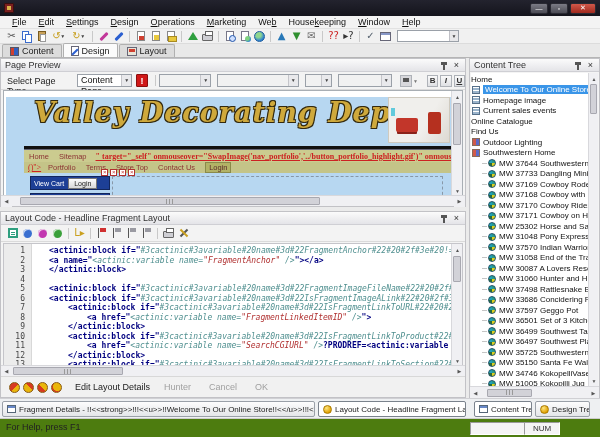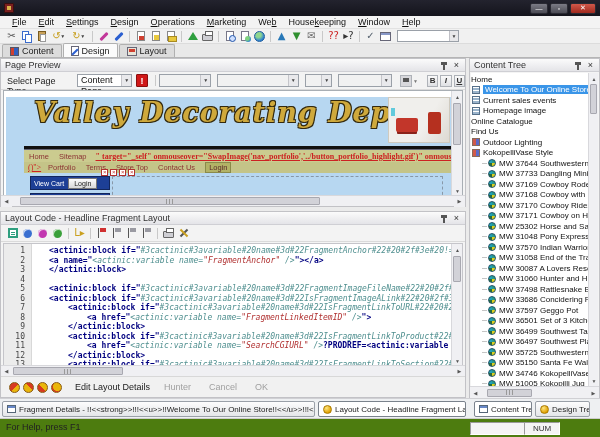--- a/index.html
+++ b/index.html
@@ -496,39 +496,39 @@
     <div class="tree-inner">
         <div class="tree-row lvl0">
           <span class="t-label">Home</span>
         </div>
         <div class="tree-row lvl1 selected">
           <span class="t-ic tri-fragment"></span>
           <span class="t-label">Welcome To Our Online Store!</span>
         </div>
         <div class="tree-row lvl1">
           <span class="t-ic tri-fragment"></span>
-          <span class="t-label">Current sales events</span>
+          <span class="t-label">Homepage image</span>
         </div>
         <div class="tree-row lvl1">
           <span class="t-ic tri-fragment"></span>
-          <span class="t-label">Homepage image</span>
+          <span class="t-label">Current sales events</span>
         </div>
         <div class="tree-row lvl0">
           <span class="t-label">Online Catalogue</span>
         </div>
         <div class="tree-row lvl0">
           <span class="t-label">Find Us</span>
         </div>
         <div class="tree-row lvl1">
           <span class="t-ic tri-section"></span>
           <span class="t-label">Outdoor Lighting</span>
         </div>
         <div class="tree-row lvl1">
           <span class="t-ic tri-section"></span>
-          <span class="t-label">KokopelliVase Style</span>
+          <span class="t-label">Southwestern Home</span>
         </div>
         <div class="tree-row lvl2">
           <span class="t-ic tri-product"></span>
           <span class="t-label">MW 37644 Southwestern Style I</span>
         </div>
         <div class="tree-row lvl2">
           <span class="t-ic tri-product"></span>
           <span class="t-label">MW 37733 Dangling Mini Pots</span>
         </div>
         <div class="tree-row lvl2">

